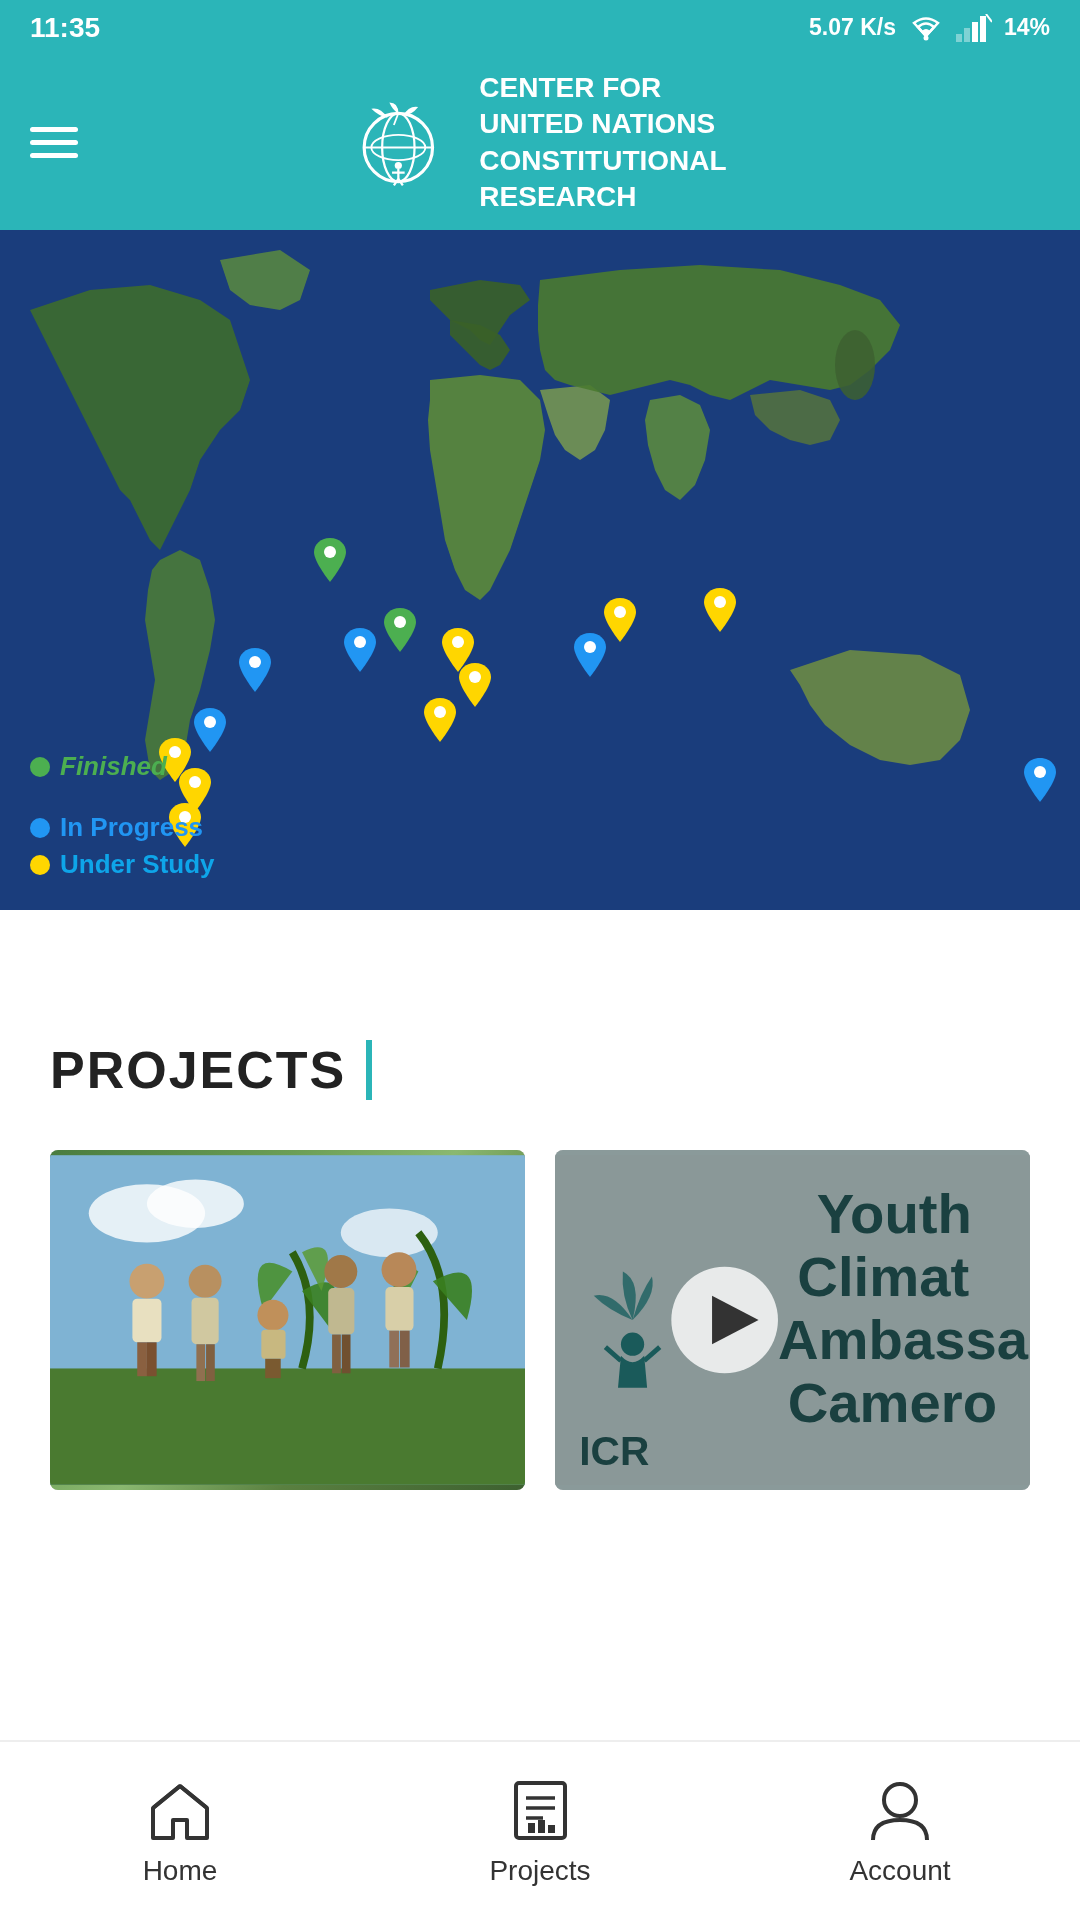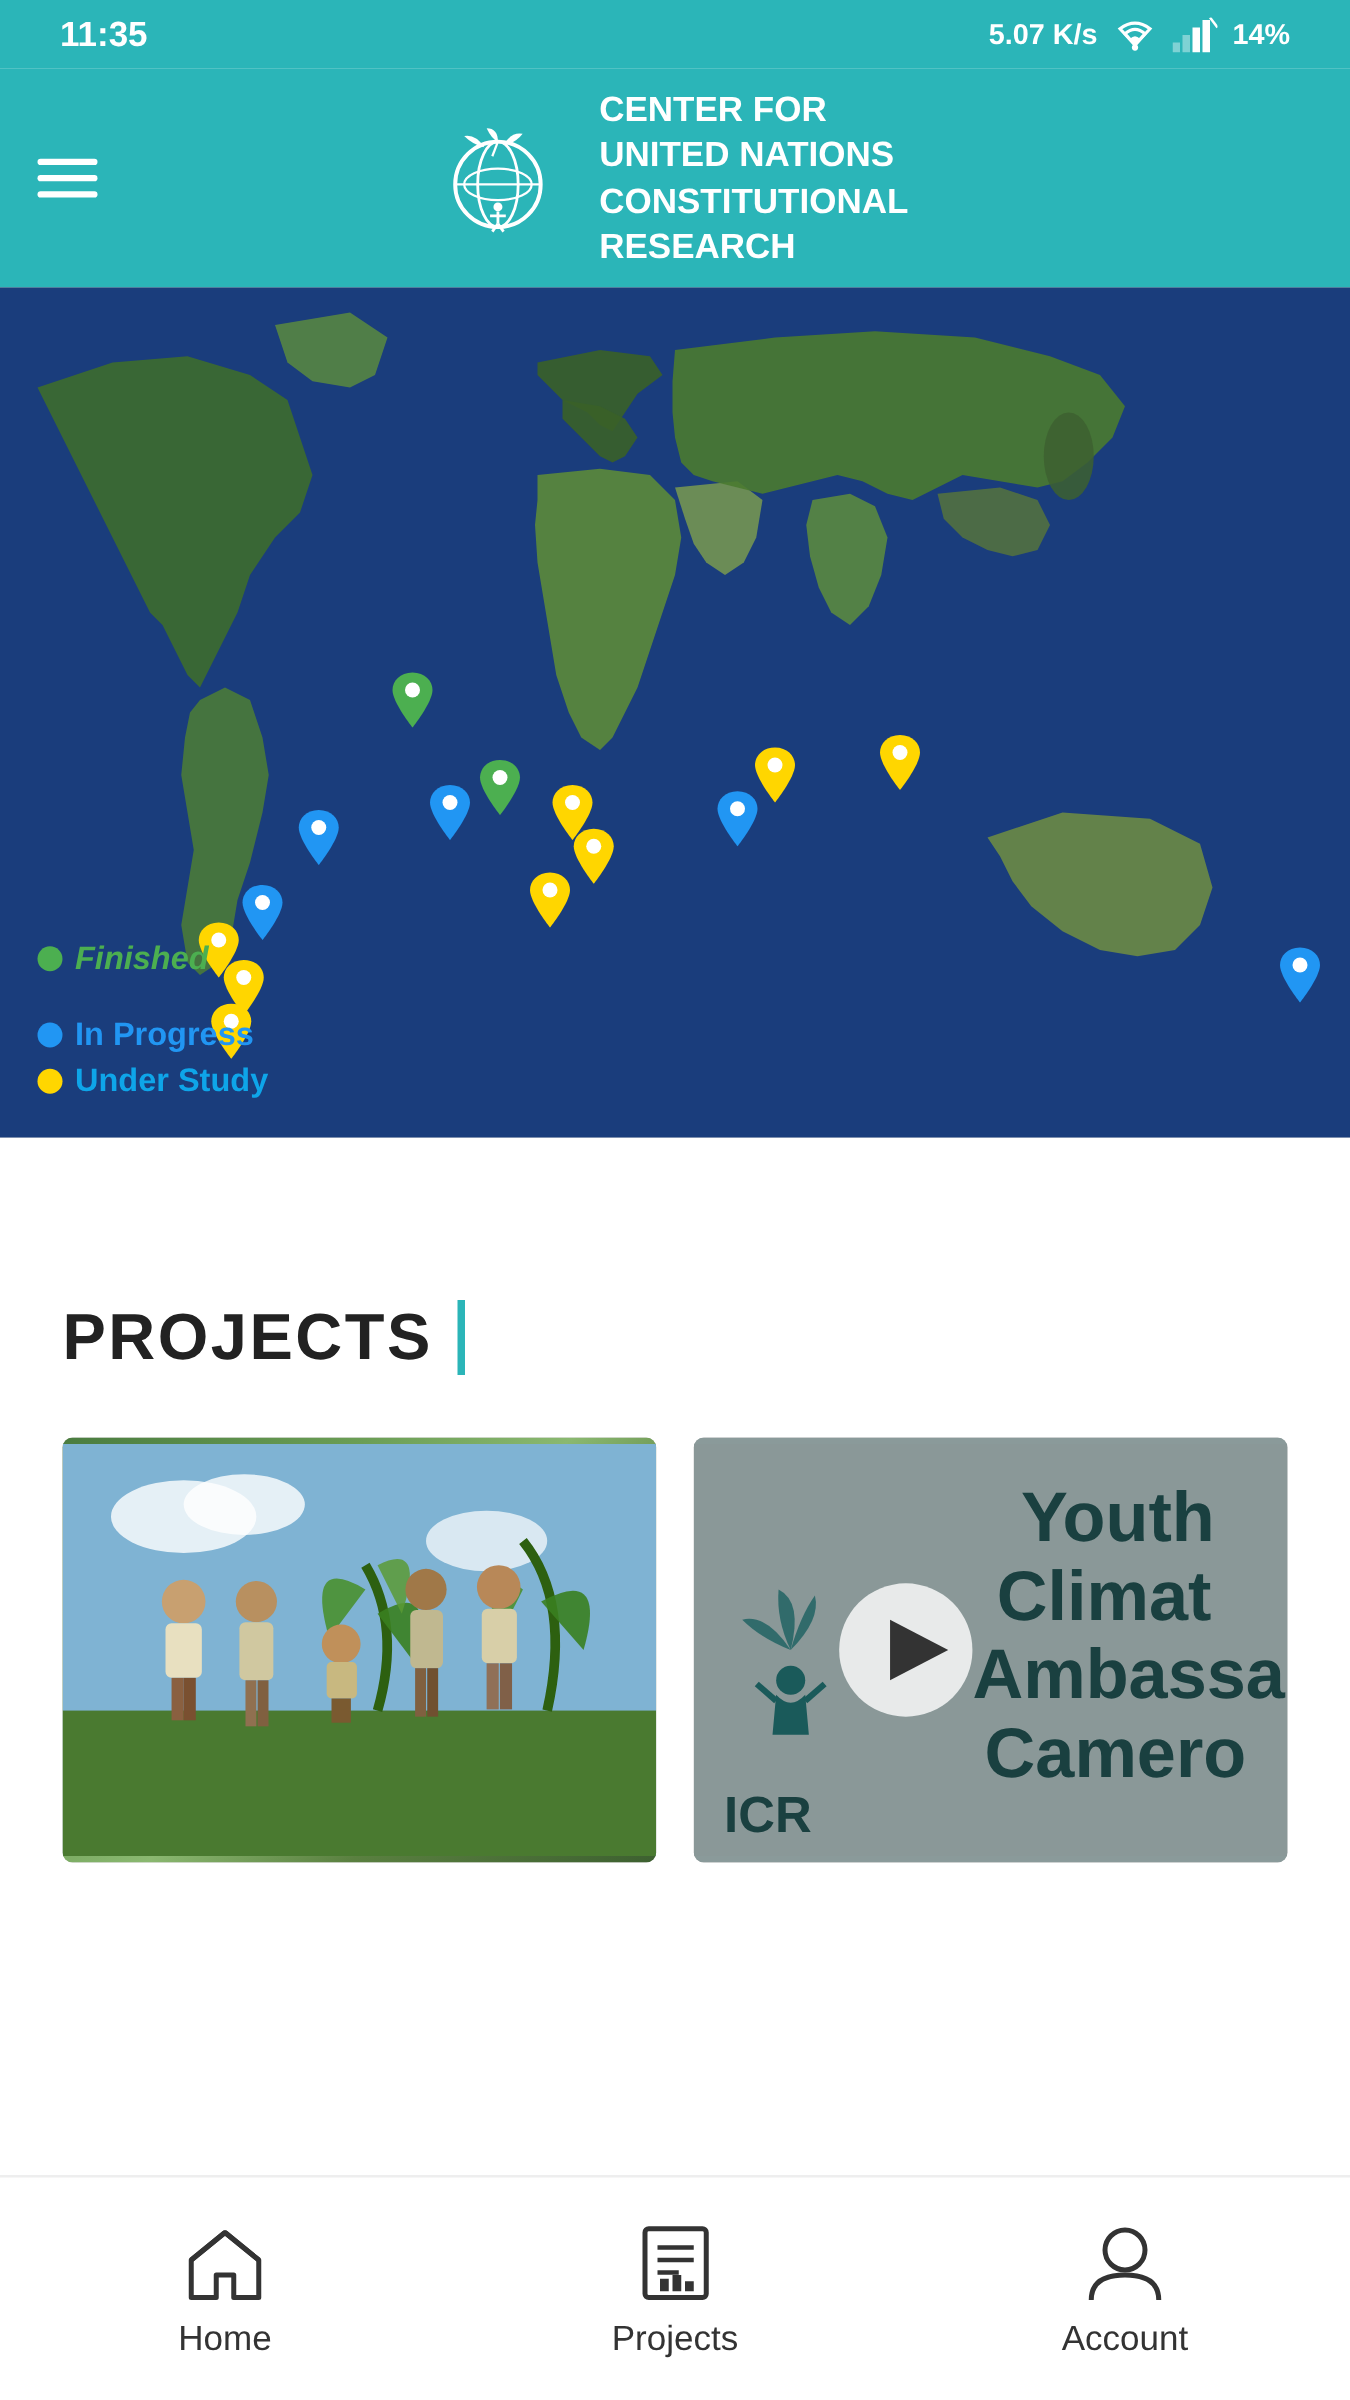--- a/index.html
+++ b/index.html
@@ -14,21 +14,21 @@
       position: relative;
     }
 
     
     .status-bar {
       background: #2bb5b8;
       color: white;
       display: flex;
       justify-content: space-between;
       align-items: center;
-      padding: 0 48px;
+      padding: 0 30px;
       height: 55px;
       font-size: 28px;
       font-weight: bold;
     }
 
     .status-bar-right {
       display: flex;
       align-items: center;
       gap: 12px;
       font-size: 23px;

